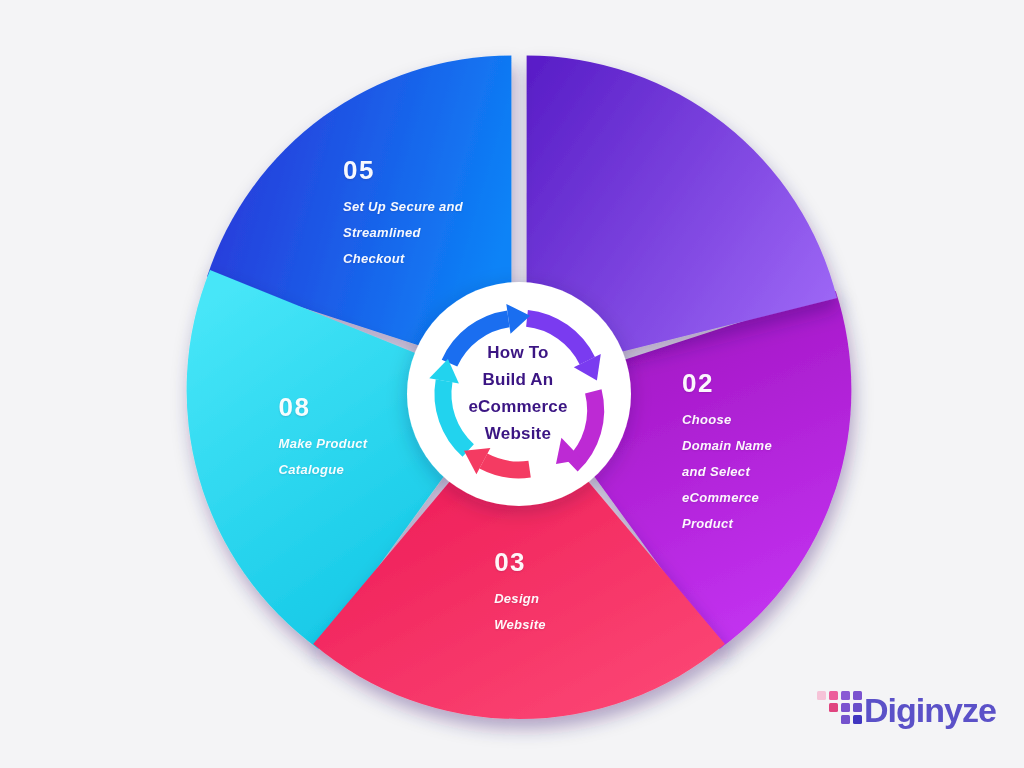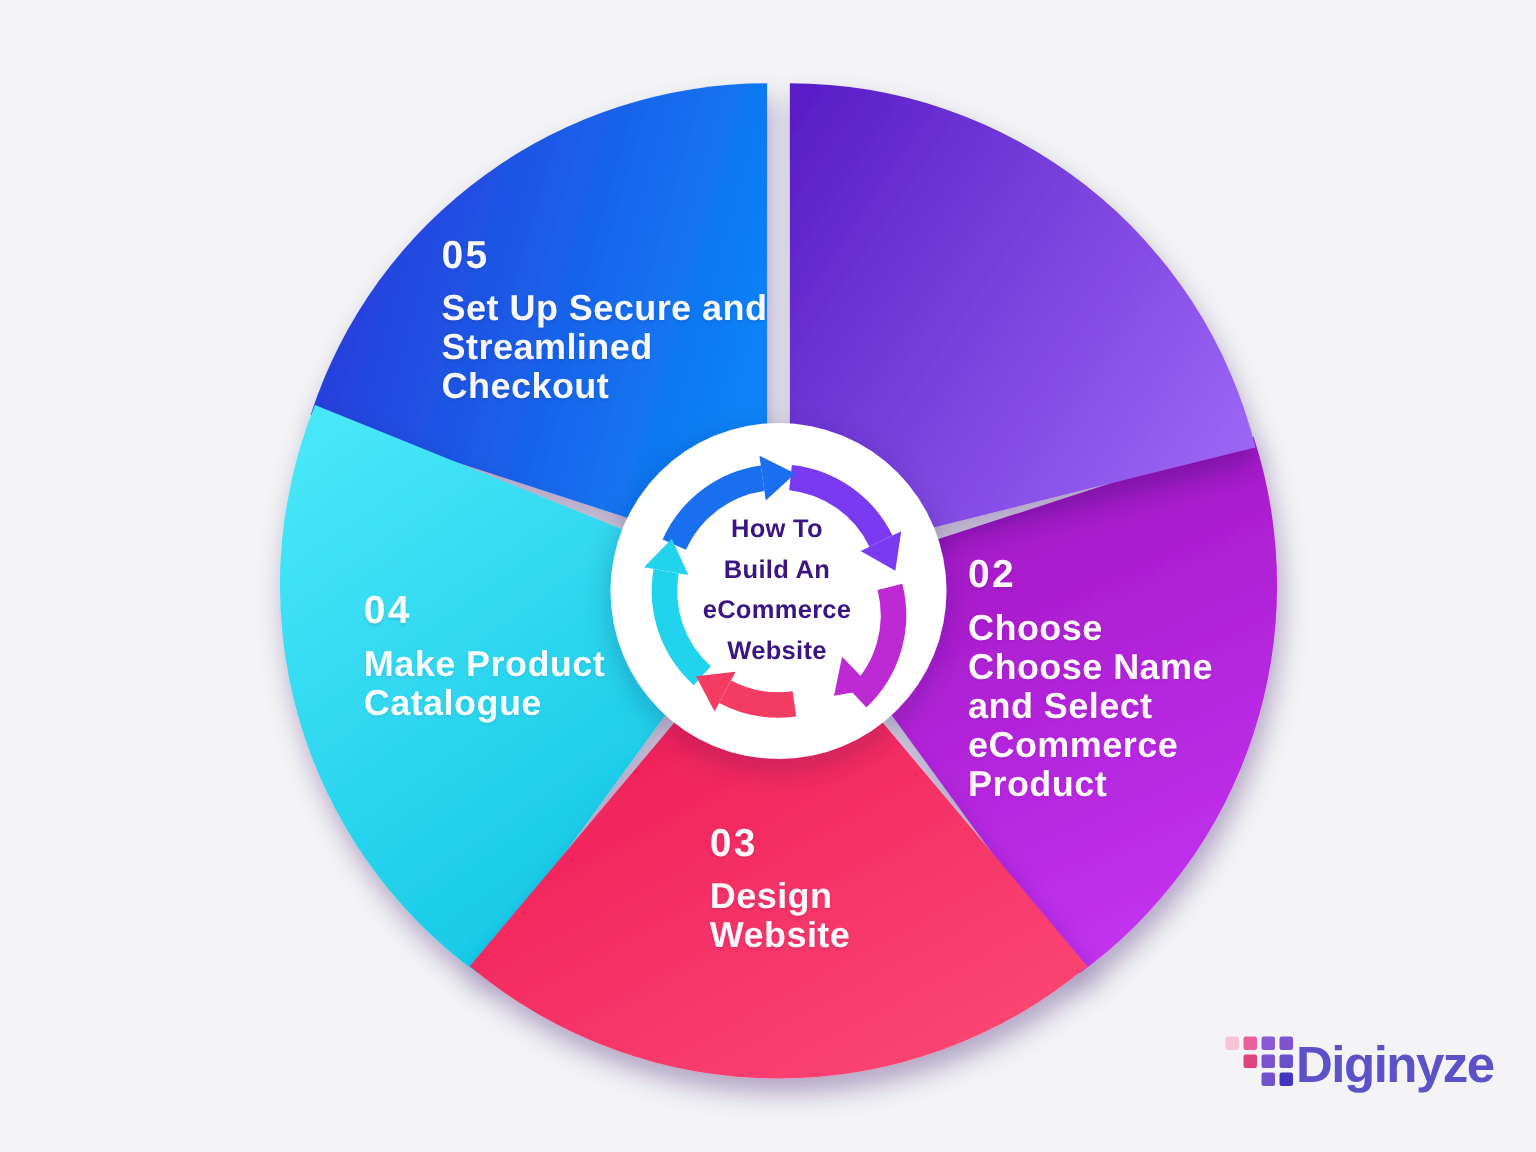--- a/index.html
+++ b/index.html
@@ -13,22 +13,22 @@
   .overlay{position:absolute;left:0;top:0;width:1024px;height:768px;pointer-events:none;}
   .step{
     position:absolute;transform:translate(-50%,-50%);
     color:rgba(255,255,255,0.96);
   }
   .step .num{
     font-size:26px;font-weight:800;letter-spacing:1.5px;margin-bottom:8px;
     text-shadow:0 1px 2px rgba(60,0,60,0.15);
   }
   .step .line{
-    font-size:24px;font-weight:700;line-height:26px;white-space:nowrap;
-    letter-spacing:0.3px;text-shadow:0 1px 2px rgba(60,0,60,0.12);
+    font-size:13px;font-weight:700;line-height:26px;white-space:nowrap;
+    letter-spacing:0.3px;text-shadow:0 1px 2px rgba(60,0,60,0.12);font-style:italic;
   }
   .center-title{
     position:absolute;transform:translate(-50%,-50%);
     text-align:center;color:#3b1583;
   }
   .center-title .tline{
     font-size:17px;font-weight:800;line-height:27px;white-space:nowrap;letter-spacing:0.2px;
   }
   .logo{
     position:absolute;left:816px;top:686px;display:flex;align-items:center;
@@ -103,34 +103,34 @@
       <div class="tline">How To</div>
       <div class="tline">Build An</div>
       <div class="tline">eCommerce</div>
       <div class="tline">Website</div>
     </div>
 
 
     <div class="step" style="left:727px;top:452px">
       <div class="num">02</div>
       <div class="line">Choose</div>
-      <div class="line">Choose Name</div>
+      <div class="line">Domain Name</div>
       <div class="line">and Select</div>
       <div class="line">eCommerce</div>
       <div class="line">Product</div>
     </div>
 
     <div class="step" style="left:520px;top:592px">
       <div class="num">03</div>
       <div class="line">Design</div>
       <div class="line">Website</div>
     </div>
 
     <div class="step" style="left:323px;top:437px">
-      <div class="num">04</div>
+      <div class="num">08</div>
       <div class="line">Make Product</div>
       <div class="line">Catalogue</div>
     </div>
 
     <div class="step" style="left:403px;top:213px">
       <div class="num">05</div>
       <div class="line">Set Up Secure and</div>
       <div class="line">Streamlined</div>
       <div class="line">Checkout</div>
     </div>

